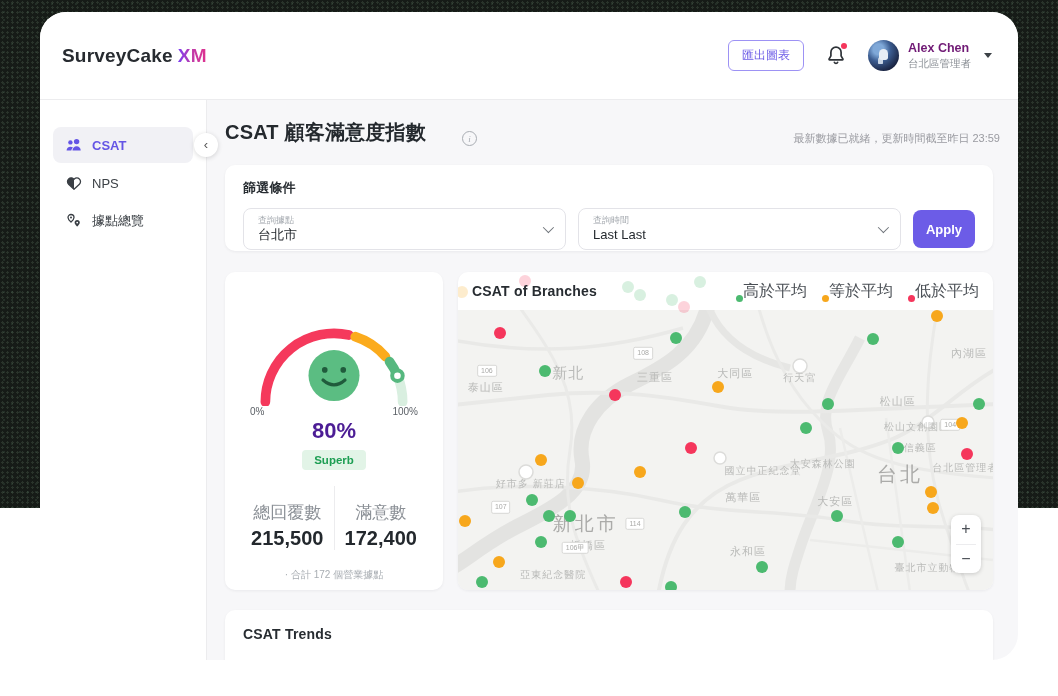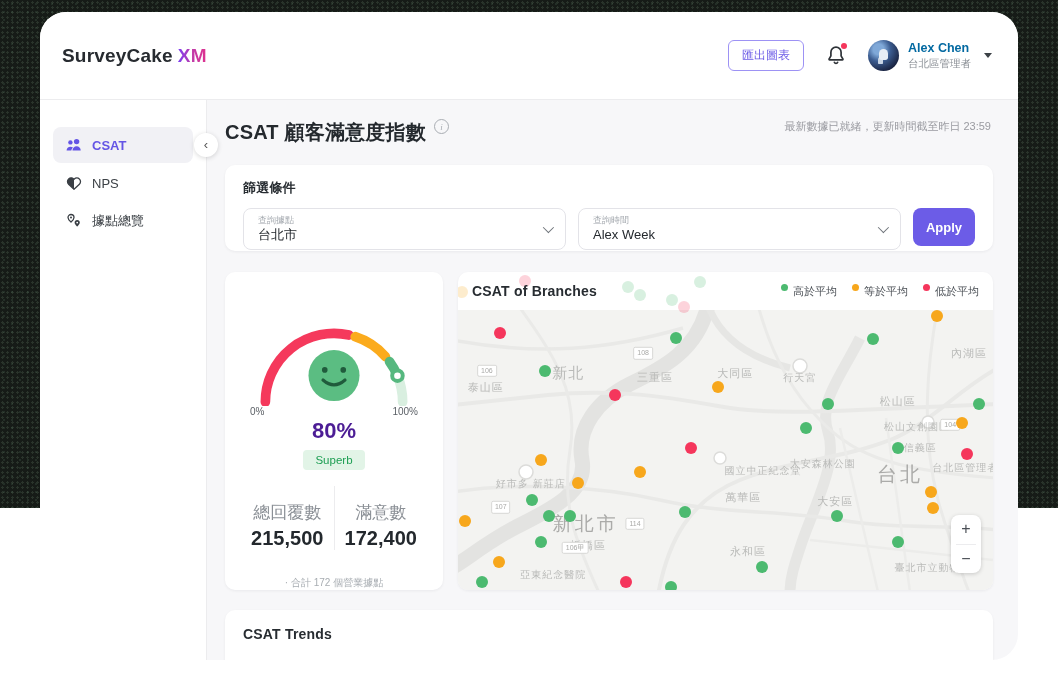--- a/index.html
+++ b/index.html
@@ -22,81 +22,81 @@
   .export-btn { border:1px solid #9d92f4; color:#6c5ce7; background:#fff; border-radius:6px;
     font-size:12px; padding:6px 13px; cursor:pointer; font-family:inherit; }
   .bell-wrap { position:relative; width:20px; height:22px; cursor:pointer; }
   .bell-dot { position:absolute; right:-1px; top:-2px; width:6px; height:6px; border-radius:50%; background:#f5365c; }
   .user { display:flex; align-items:center; gap:9px; cursor:pointer; }
   .avatar { width:31px; height:31px; border-radius:50%;
     background: radial-gradient(circle at 34% 30%, #7fa8d8 0 18%, #3c5d91 40%, #17203d 78%);
     position:relative; overflow:hidden; }
   .avatar::after { content:""; position:absolute; left:11px; top:9px; width:9px; height:11px;
     background:#e8eef5; border-radius:5px 5px 3px 3px; box-shadow:-3px 6px 0 -2px #c9d6e6; }
-  .user-name { font-size:12.5px; font-weight:700; color:#0369a1; line-height:1.25; }
+  .user-name { font-size:12.5px; font-weight:700; color:#701a75; line-height:1.25; }
   .user-role { font-size:10.5px; color:#8b9096; line-height:1.25; }
   .caret { width:0; height:0; border-left:4.5px solid transparent; border-right:4.5px solid transparent;
     border-top:5px solid #3c4146; margin-left:4px; }
 
   
   .body { position:absolute; left:0; top:88px; width:100%; height:560px; display:flex; }
   .sidebar { width:167px; background:#fff; border-right:1px solid #ececee; position:relative; padding-top:27px; }
   .side-item { width:140px; height:36px; margin:0 auto 2px auto; border-radius:8px; display:flex;
     align-items:center; gap:10px; padding:0 12px; font-size:13px; color:#3c4146; cursor:pointer; }
   .side-item.active { background:#f1f1f5; color:#6455e5; font-weight:700; }
   .side-item .ic { width:17px; height:17px; flex:0 0 17px; display:flex; align-items:center; justify-content:center; }
   .collapse-btn { position:absolute; right:-12px; top:33px; width:24px; height:24px; border-radius:50%;
     background:#fff; box-shadow:0 1px 5px rgba(0,0,0,.16); border:none; color:#555; font-size:13px;
     line-height:22px; cursor:pointer; z-index:5; }
 
   .main { flex:1; background:#f7f7f9; position:relative; overflow:hidden; }
-  .page-head { position:absolute; left:18px; top:19px; right:27px; display:flex; align-items:flex-start; }
+  .page-head { position:absolute; left:18px; top:19px; right:18px; display:flex; align-items:flex-end;gap:28px; }
   .page-title { font-size:20px; font-weight:800; color:#24292e; letter-spacing:.2px; }
   .info-ic { width:15px; height:15px; border:1.2px solid #a9adb3; border-radius:50%; color:#a9adb3;
     font-size:9px; font-style:italic; display:inline-flex; align-items:center; justify-content:center;
     margin-left:8px; cursor:pointer; font-family:"Liberation Serif",serif; }
   .status-text { margin-left:auto; font-size:11px; color:#9a9ba1; }
 
   .card { position:absolute; background:#fff; border-radius:10px; box-shadow:0 1px 3px rgba(20,24,40,.06); }
   .card-title { font-size:14px; font-weight:800; color:#272c31; letter-spacing:.2px; }
 
   
   .filter-card { left:18px; top:65px; width:768px; height:86px; padding:14px 18px; }
-  .filter-row { display:flex; gap:12px; margin-top:11px; }
+  .filter-row { display:flex; align-items:center; gap:12px; margin-top:11px; }
   .select { flex:1; height:42px; border:1px solid #e3e3e8; border-radius:8px; background:#fff;
     display:flex; align-items:center; padding:0 14px; cursor:pointer; position:relative; }
   .select .sel-texts { display:flex; flex-direction:column; justify-content:center; }
   .sel-label { font-size:9px; color:#a3a8ae; line-height:1.4; }
   .sel-value { font-size:13px; color:#24292e; line-height:1.3; }
   .sel-chev { margin-left:auto; width:8px; height:8px; border-right:1.6px solid #6f747a;
     border-bottom:1.6px solid #6f747a; transform:rotate(45deg) translateY(-2px); }
   .apply-btn { width:62px; height:38px; flex:0 0 62px; background:#6c5ce7; color:#fff; border:none;
     border-radius:8px; font-size:13px; font-weight:700; cursor:pointer; font-family:inherit; }
 
   
   .gauge-card { left:18px; top:172px; width:218px; height:318px; padding:16px; text-align:center; }
   .gauge-card .card-title { text-align:left; }
   .gauge-svg { width:176px; margin-top:26px; }
   .gauge-ends { display:flex; justify-content:space-between; padding:0 9px; margin-top:-4px;
     font-size:10px; color:#5a5f65; }
   .gauge-value { font-size:22px; font-weight:800; color:#4c1d95; margin-top:1px; }
   .gauge-badge { display:inline-block; margin-top:6px; background:#e2f4e7; color:#1d9e53;
-    font-size:11.5px; font-weight:400; padding:4px 12px; border-radius:4px; }
+    font-size:11.5px; font-weight:700; padding:4px 12px; border-radius:4px; }
   .gauge-stats { display:flex; margin-top:16px; }
   .g-stat { flex:1; }
   .g-stat + .g-stat { border-left:1px solid #ececee; }
   .g-stat-label { font-size:17px; color:#8b9096;margin-top:15px; }
   .g-stat-value { font-size:20px; font-weight:700; color:#23282d; margin-top:3px; }
-  .gauge-foot { margin-top:26px; font-size:10px; color:#a8adb2; }
+  .gauge-foot { margin-top:18px; font-size:10px; color:#a8adb2; }
 
   
   .map-card { left:251px; top:172px; width:535px; height:318px; overflow:hidden; }
   .map-head { height:38px; display:flex; align-items:center; padding:0 14px; position:relative; z-index:3; }
   .legend { margin-left:auto; display:flex; align-items:center; gap:15px; }
-  .legend-item { display:flex; align-items:flex-start; gap:5px; font-size:11px; color:#4a4f55; }
+  .legend-item { display:flex; align-items:flex-end; font-size:16px; color:#4a4f55; }
   .legend-dot { width:7px; height:7px; border-radius:50%; }
   .map-area { position:absolute; left:0; top:38px; width:535px; height:280px; background:#f3f3f1; }
   .map-svg { position:absolute; inset:0; }
   .map-label { position:absolute; transform:translate(-50%,-50%); color:#b9bab8; white-space:nowrap;
     letter-spacing:1px; z-index:1; }
   .map-label.big { color:#ababa9; letter-spacing:3px; }
   .map-shield { position:absolute; transform:translate(-50%,-50%); background:#fff; border:1px solid #d7d7d5;
     border-radius:2px; font-size:7px; color:#a9a9a7; padding:1px 3px; line-height:1.2; z-index:1; }
   .dots-layer { position:absolute; left:0; top:38px; width:535px; height:280px; z-index:2; }
   .map-dot { position:absolute; width:12px; height:12px; border-radius:50%;
@@ -195,21 +195,21 @@
             <div class="select">
               <div class="sel-texts">
                 <span class="sel-label">查詢據點</span>
                 <span class="sel-value">台北市</span>
               </div>
               <span class="sel-chev"></span>
             </div>
             <div class="select">
               <div class="sel-texts">
                 <span class="sel-label">查詢時間</span>
-                <span class="sel-value">Alex Week</span>
+                <span class="sel-value">Last Last</span>
               </div>
               <span class="sel-chev"></span>
             </div>
             <button class="apply-btn">Apply</button>
           </div>
         </div>
 
         <div class="card gauge-card">
           <svg class="gauge-svg" viewBox="0 0 200 104">
             <path d="M 22 100 A 78 78 0 0 1 117 23.9" fill="none" stroke-width="11" stroke-linecap="round" stroke="#f5395c"></path>

